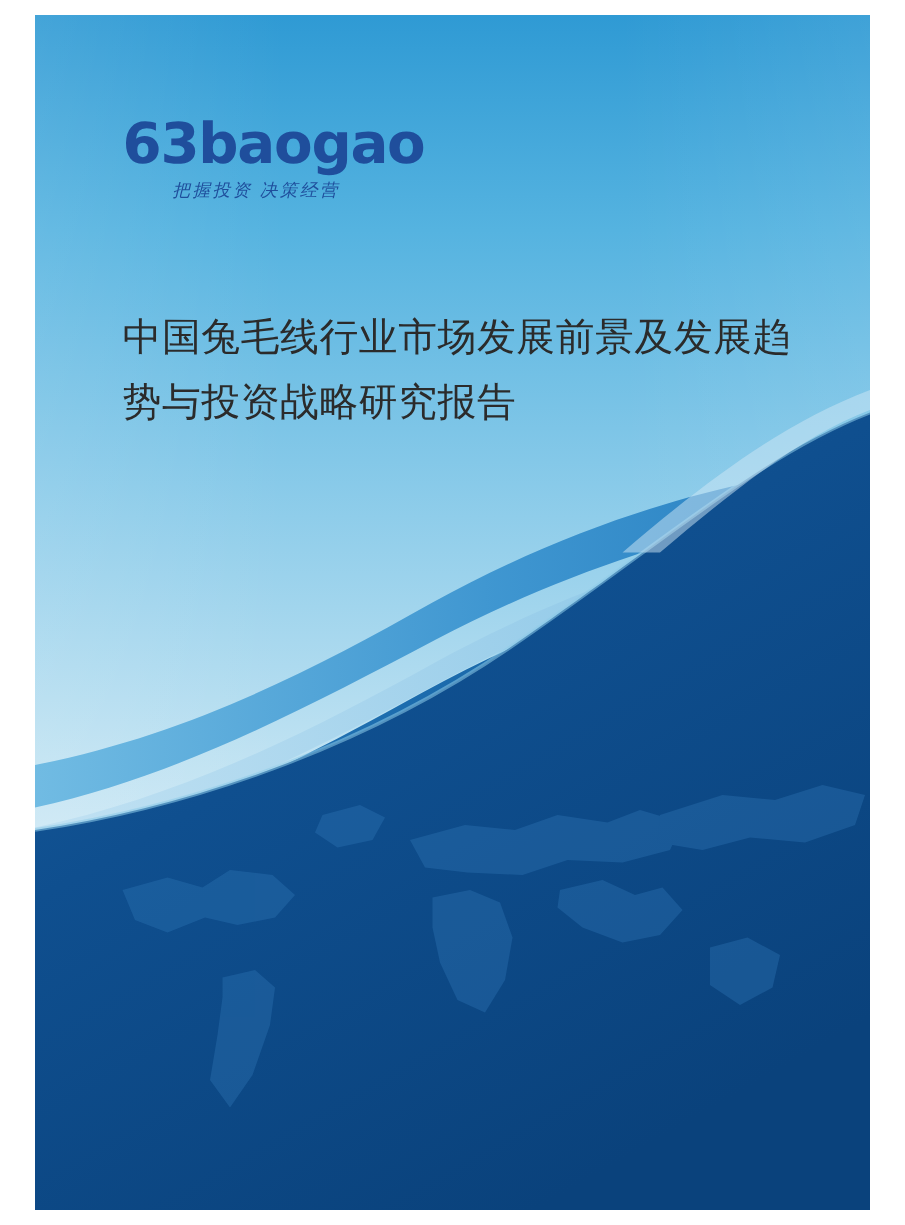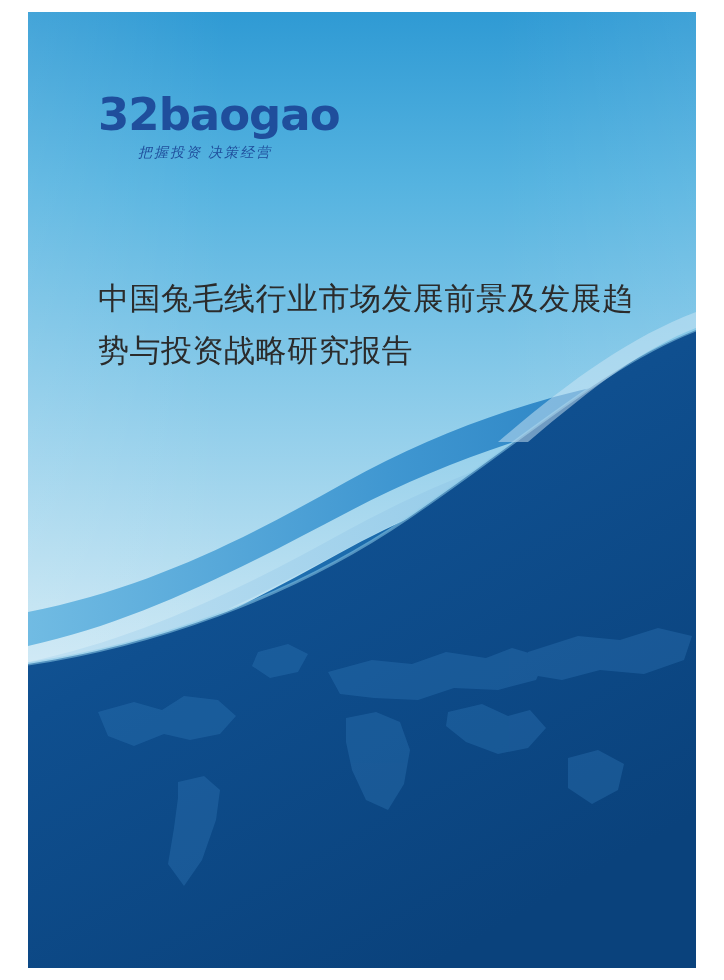--- a/index.html
+++ b/index.html
@@ -75,21 +75,20 @@
     position: absolute;
     left: 70px;
     top: 232px;
     width: 560px;
     font-family: "DejaVu Sans", "Liberation Sans", sans-serif;
     font-size: 31px;
     line-height: 52px;
     color: #2b2b2b;
     letter-spacing: 0.5px;
     font-weight: 500;
-    margin-top: 28px;
   }
 </style>
 </head>
 <body>
 
 <div class="cover">
   <div class="panel">
 
     <div class="panel-sheen"></div>
 
@@ -137,20 +136,20 @@
         <path d="M540 746 l30 -8 26 14 -6 26 -26 14 -24 -16 z"></path>
         <path d="M230 640 l30 -8 20 10 -10 18 -28 6 -18 -12 z"></path>
       </g>
 
       <path d="M0 652 C 120 634 260 588 380 506 C 500 424 580 352 668 318" fill="none" stroke="#8ccbe8" stroke-width="3" opacity="0.55"></path>
 
       <path d="M668 300 C 600 326 540 370 470 430 L 500 430 C 566 374 616 336 668 316 Z" fill="#cfe8f5" opacity="0.5"></path>
     </svg>
 
     <div class="logo">
-      <div class="logo-main"><span class="num5">32</span><span>baogao</span></div>
+      <div class="logo-main"><span class="num5">63</span><span>baogao</span></div>
       <div class="logo-tag">把握投资 决策经营</div>
     </div>
 
     <div class="title">中国兔毛线行业市场发展前景及发展趋势与投资战略研究报告</div>
 
   </div>
 </div>
 
 </body></html>

